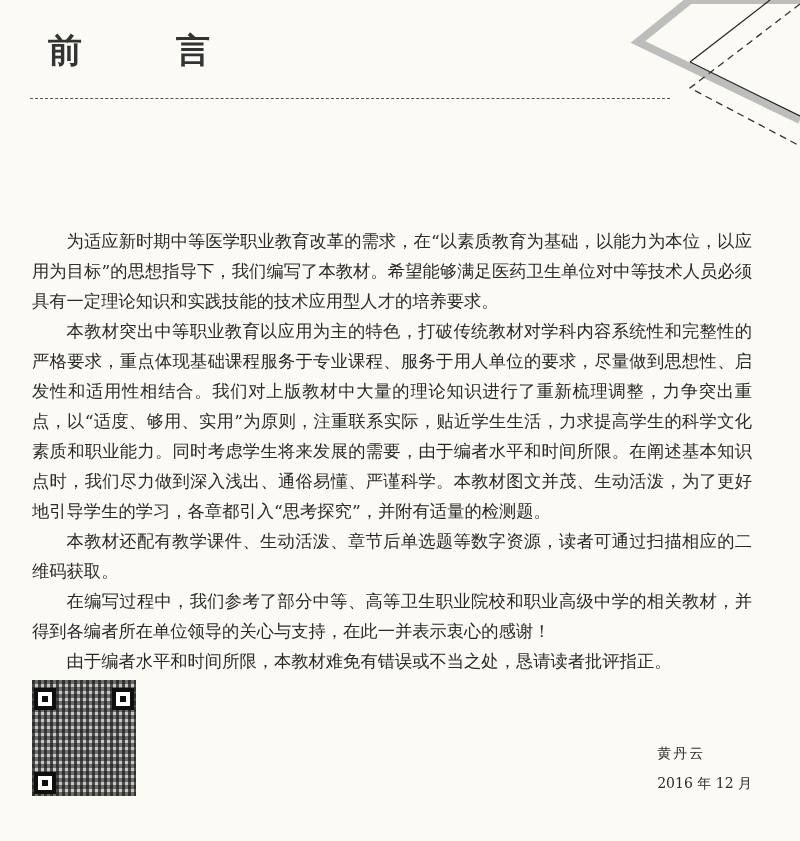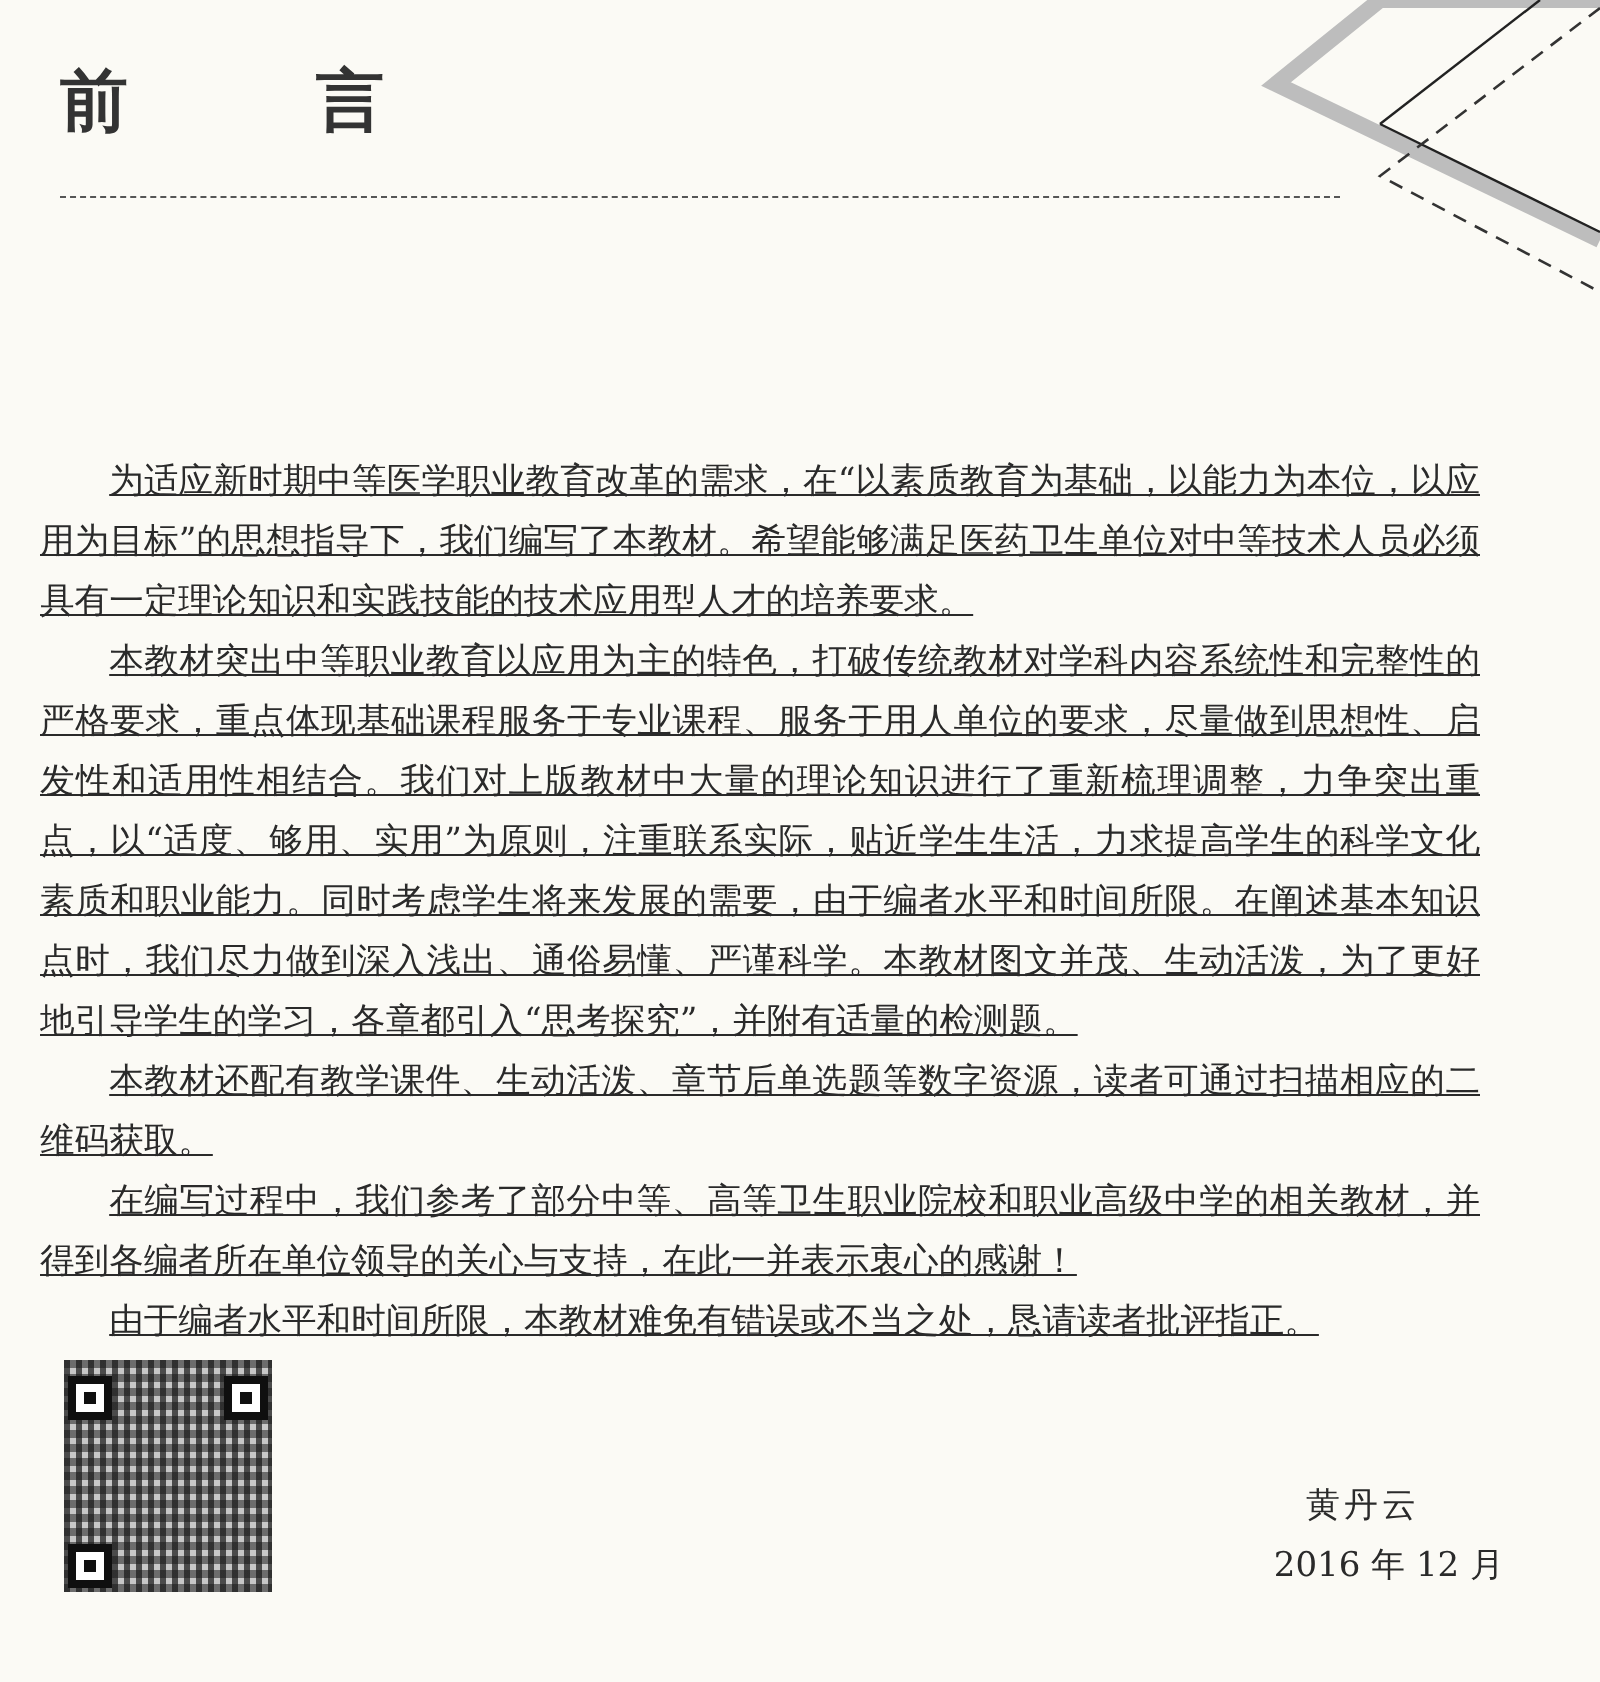--- a/index.html
+++ b/index.html
@@ -4,53 +4,53 @@
 <style>
   html, body { margin: 0; padding: 0; }
   body {
     width: 800px; height: 841px; overflow: hidden; position: relative;
     background: #fbfaf5;
     font-family: "DejaVu Serif", "Liberation Serif", serif;
     color: #2a2a2a;
   }
   .page { position: absolute; left: 0; top: 0; width: 800px; height: 841px; }
   .title {
-    position: absolute; left: 30px; top: 28px;
+    position: absolute; left: 48px; top: 28px;
     font-family: "DejaVu Sans", "Liberation Sans", sans-serif;
     font-weight: bold; font-size: 34px; letter-spacing: 30px; color: #333;
   }
   .rule {
     position: absolute; left: 30px; top: 98px; width: 640px; height: 0;
     border-top: 1.5px dashed #555;
   }
   .corner { position: absolute; right: 0; top: 0; width: 250px; height: 160px; }
   .body-text {
-    position: absolute; left: 20px; top: 226px; width: 720px;
-    font-size: 17.3px; line-height: 30px; text-align: justify; text-decoration: underline;
+    position: absolute; left: 32px; top: 226px; width: 720px;
+    font-size: 17.3px; line-height: 30px; text-align: justify;
   }
   .para { margin: 0; }
   .para.indent { text-indent: 2em; }
   .qr {
     position: absolute; left: 32px; top: 680px; width: 104px; height: 116px;
     background:
       repeating-linear-gradient(90deg, rgba(40,40,40,0.7) 0 3px, transparent 3px 6px),
       repeating-linear-gradient(0deg, rgba(60,60,60,0.6) 0 4px, transparent 4px 7px),
       #bbb;
     filter: contrast(1.2);
   }
   .qr .finder {
     position: absolute; width: 22px; height: 22px; border: 4px solid #222; background: #fff;
     box-sizing: border-box;
   }
   .qr .finder::after {
     content: ""; position: absolute; left: 4px; top: 4px; width: 6px; height: 6px; background: #222;
   }
   .sign {
-    position: absolute; right: 48px; top: 738px; text-align: center;
-    font-size: 17px; line-height: 30px;
+    position: absolute; right: 48px; top: 738px; text-align: left;
+    font-size: 14px; line-height: 30px;
   }
   .sign .name { letter-spacing: 2px; margin-right: 26px; }
 </style>
 </head>
 <body>
 
 <div class="page">
 
   <svg class="corner" viewBox="0 0 250 160">
     <polyline points="250,0 140,0 88,42 250,120" fill="none" stroke="#bdbdbd" stroke-width="8"></polyline>

